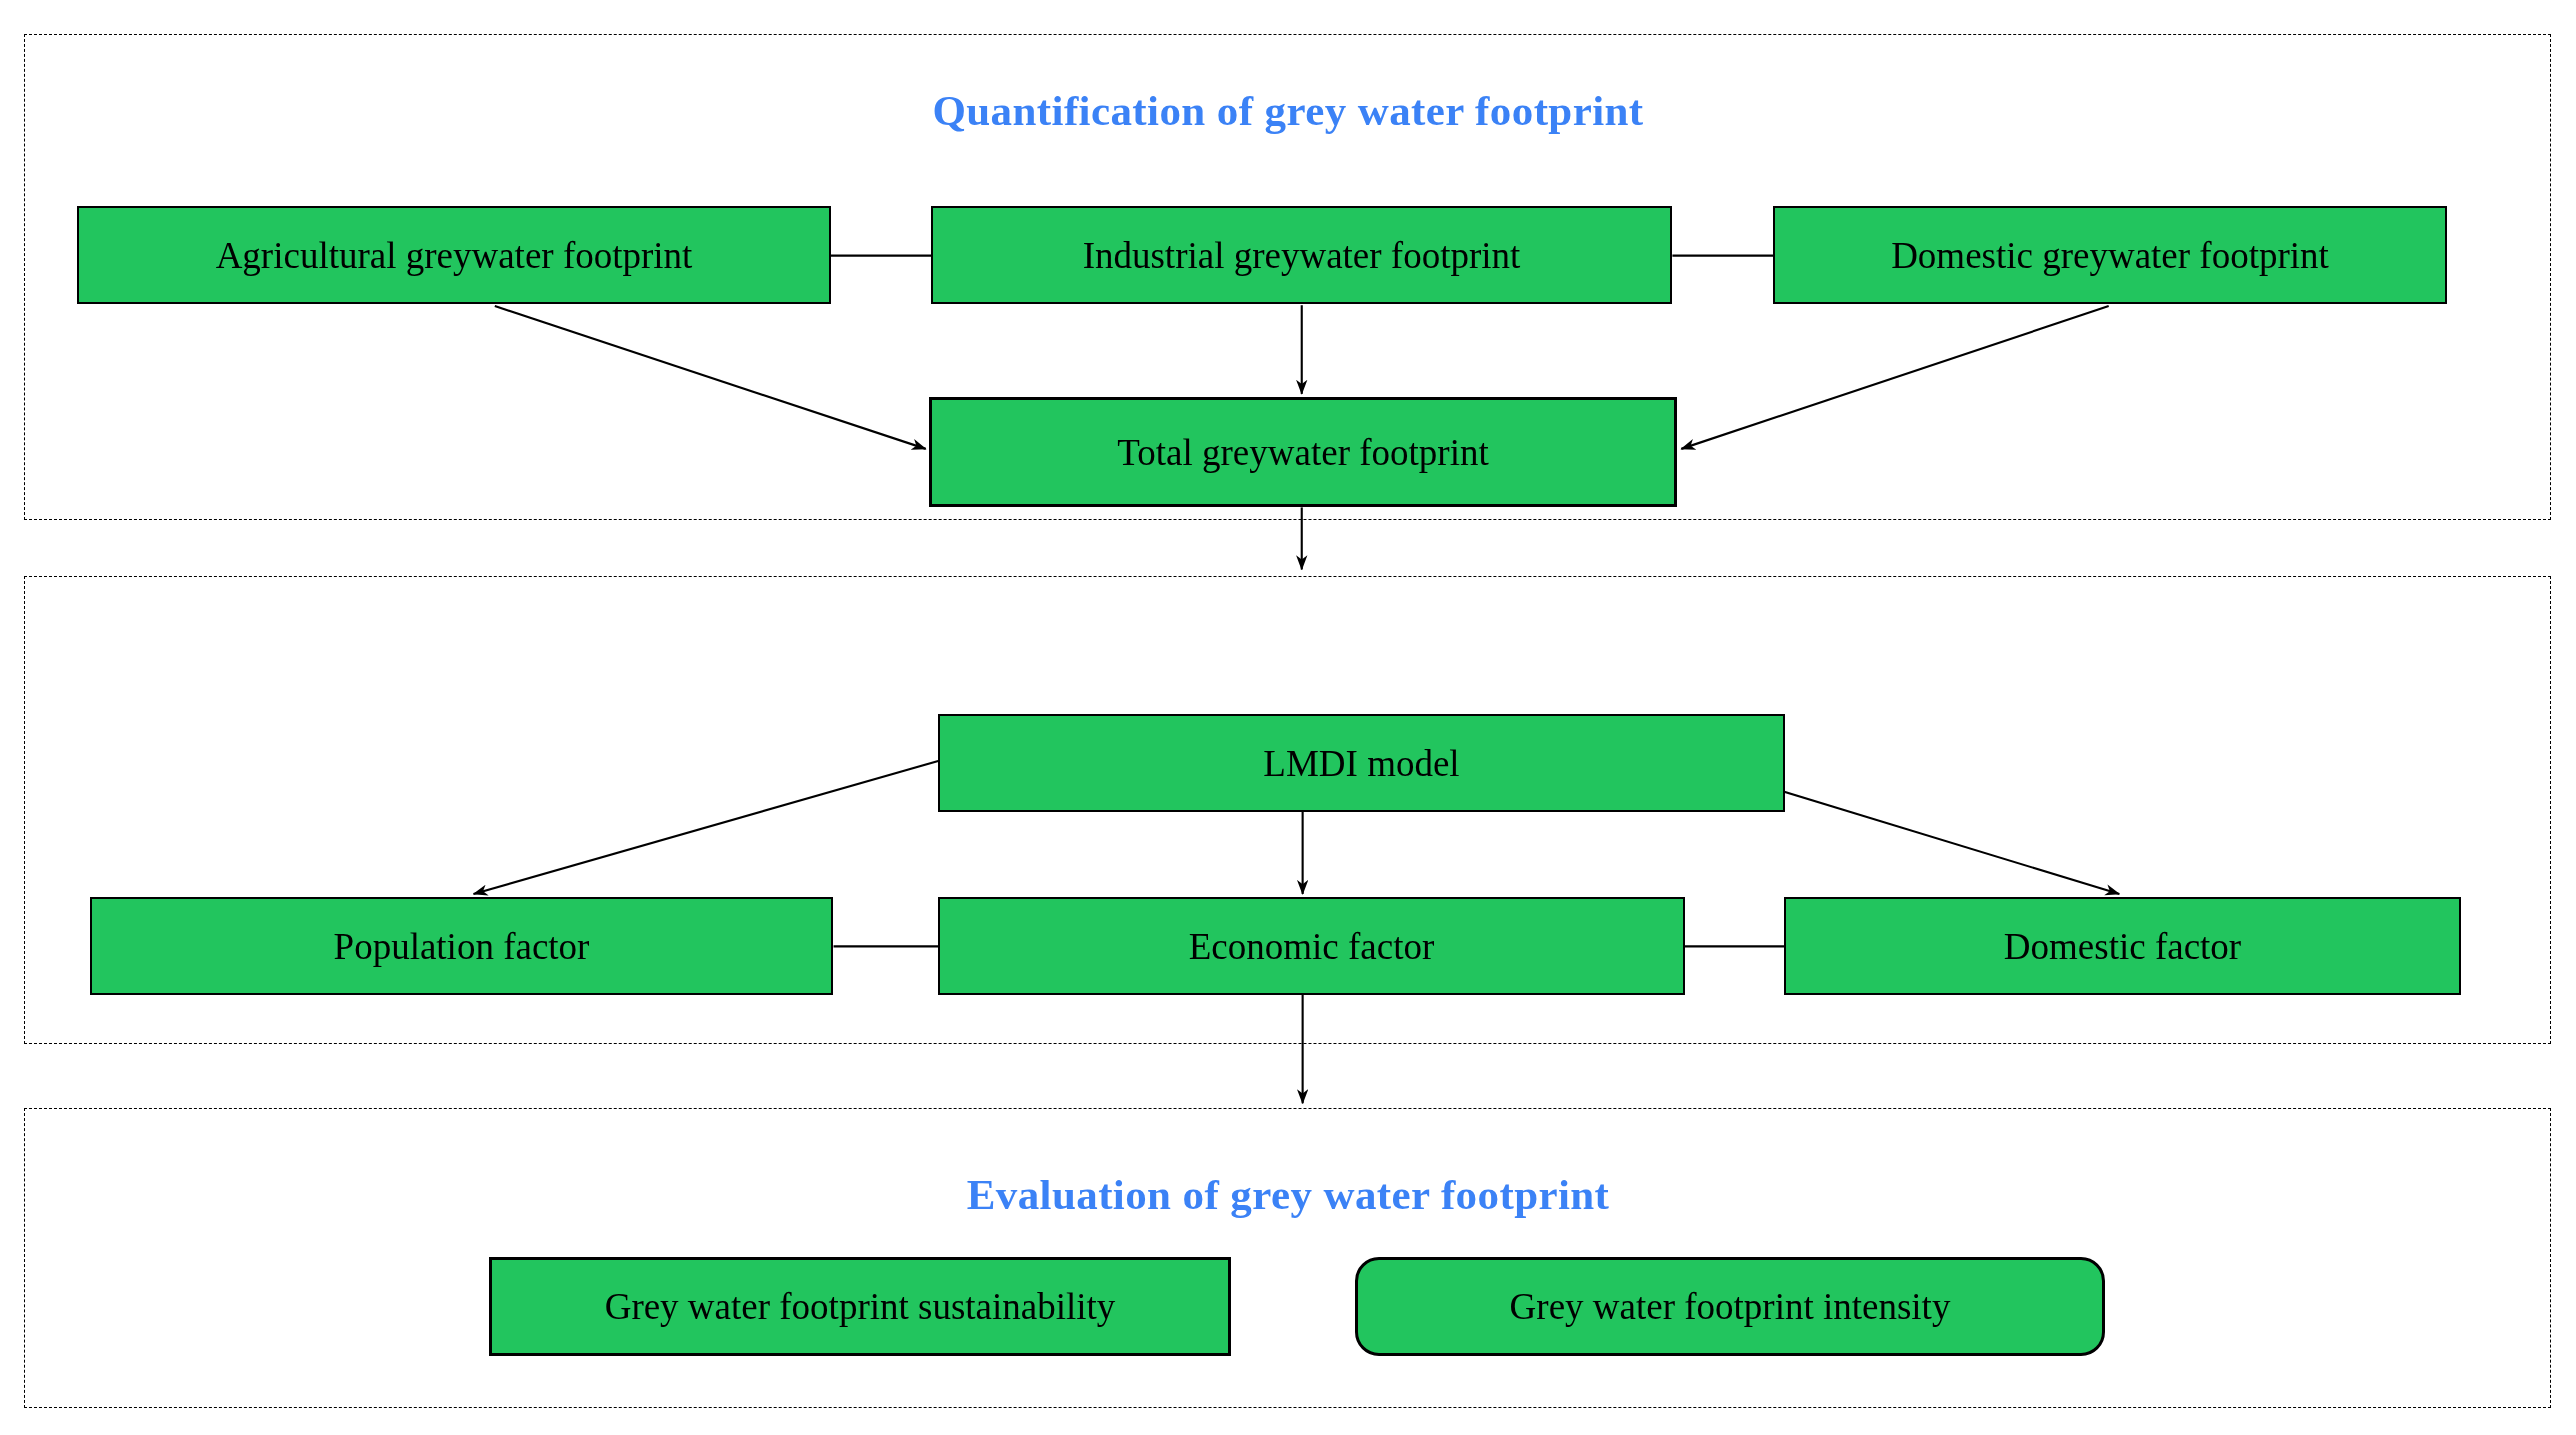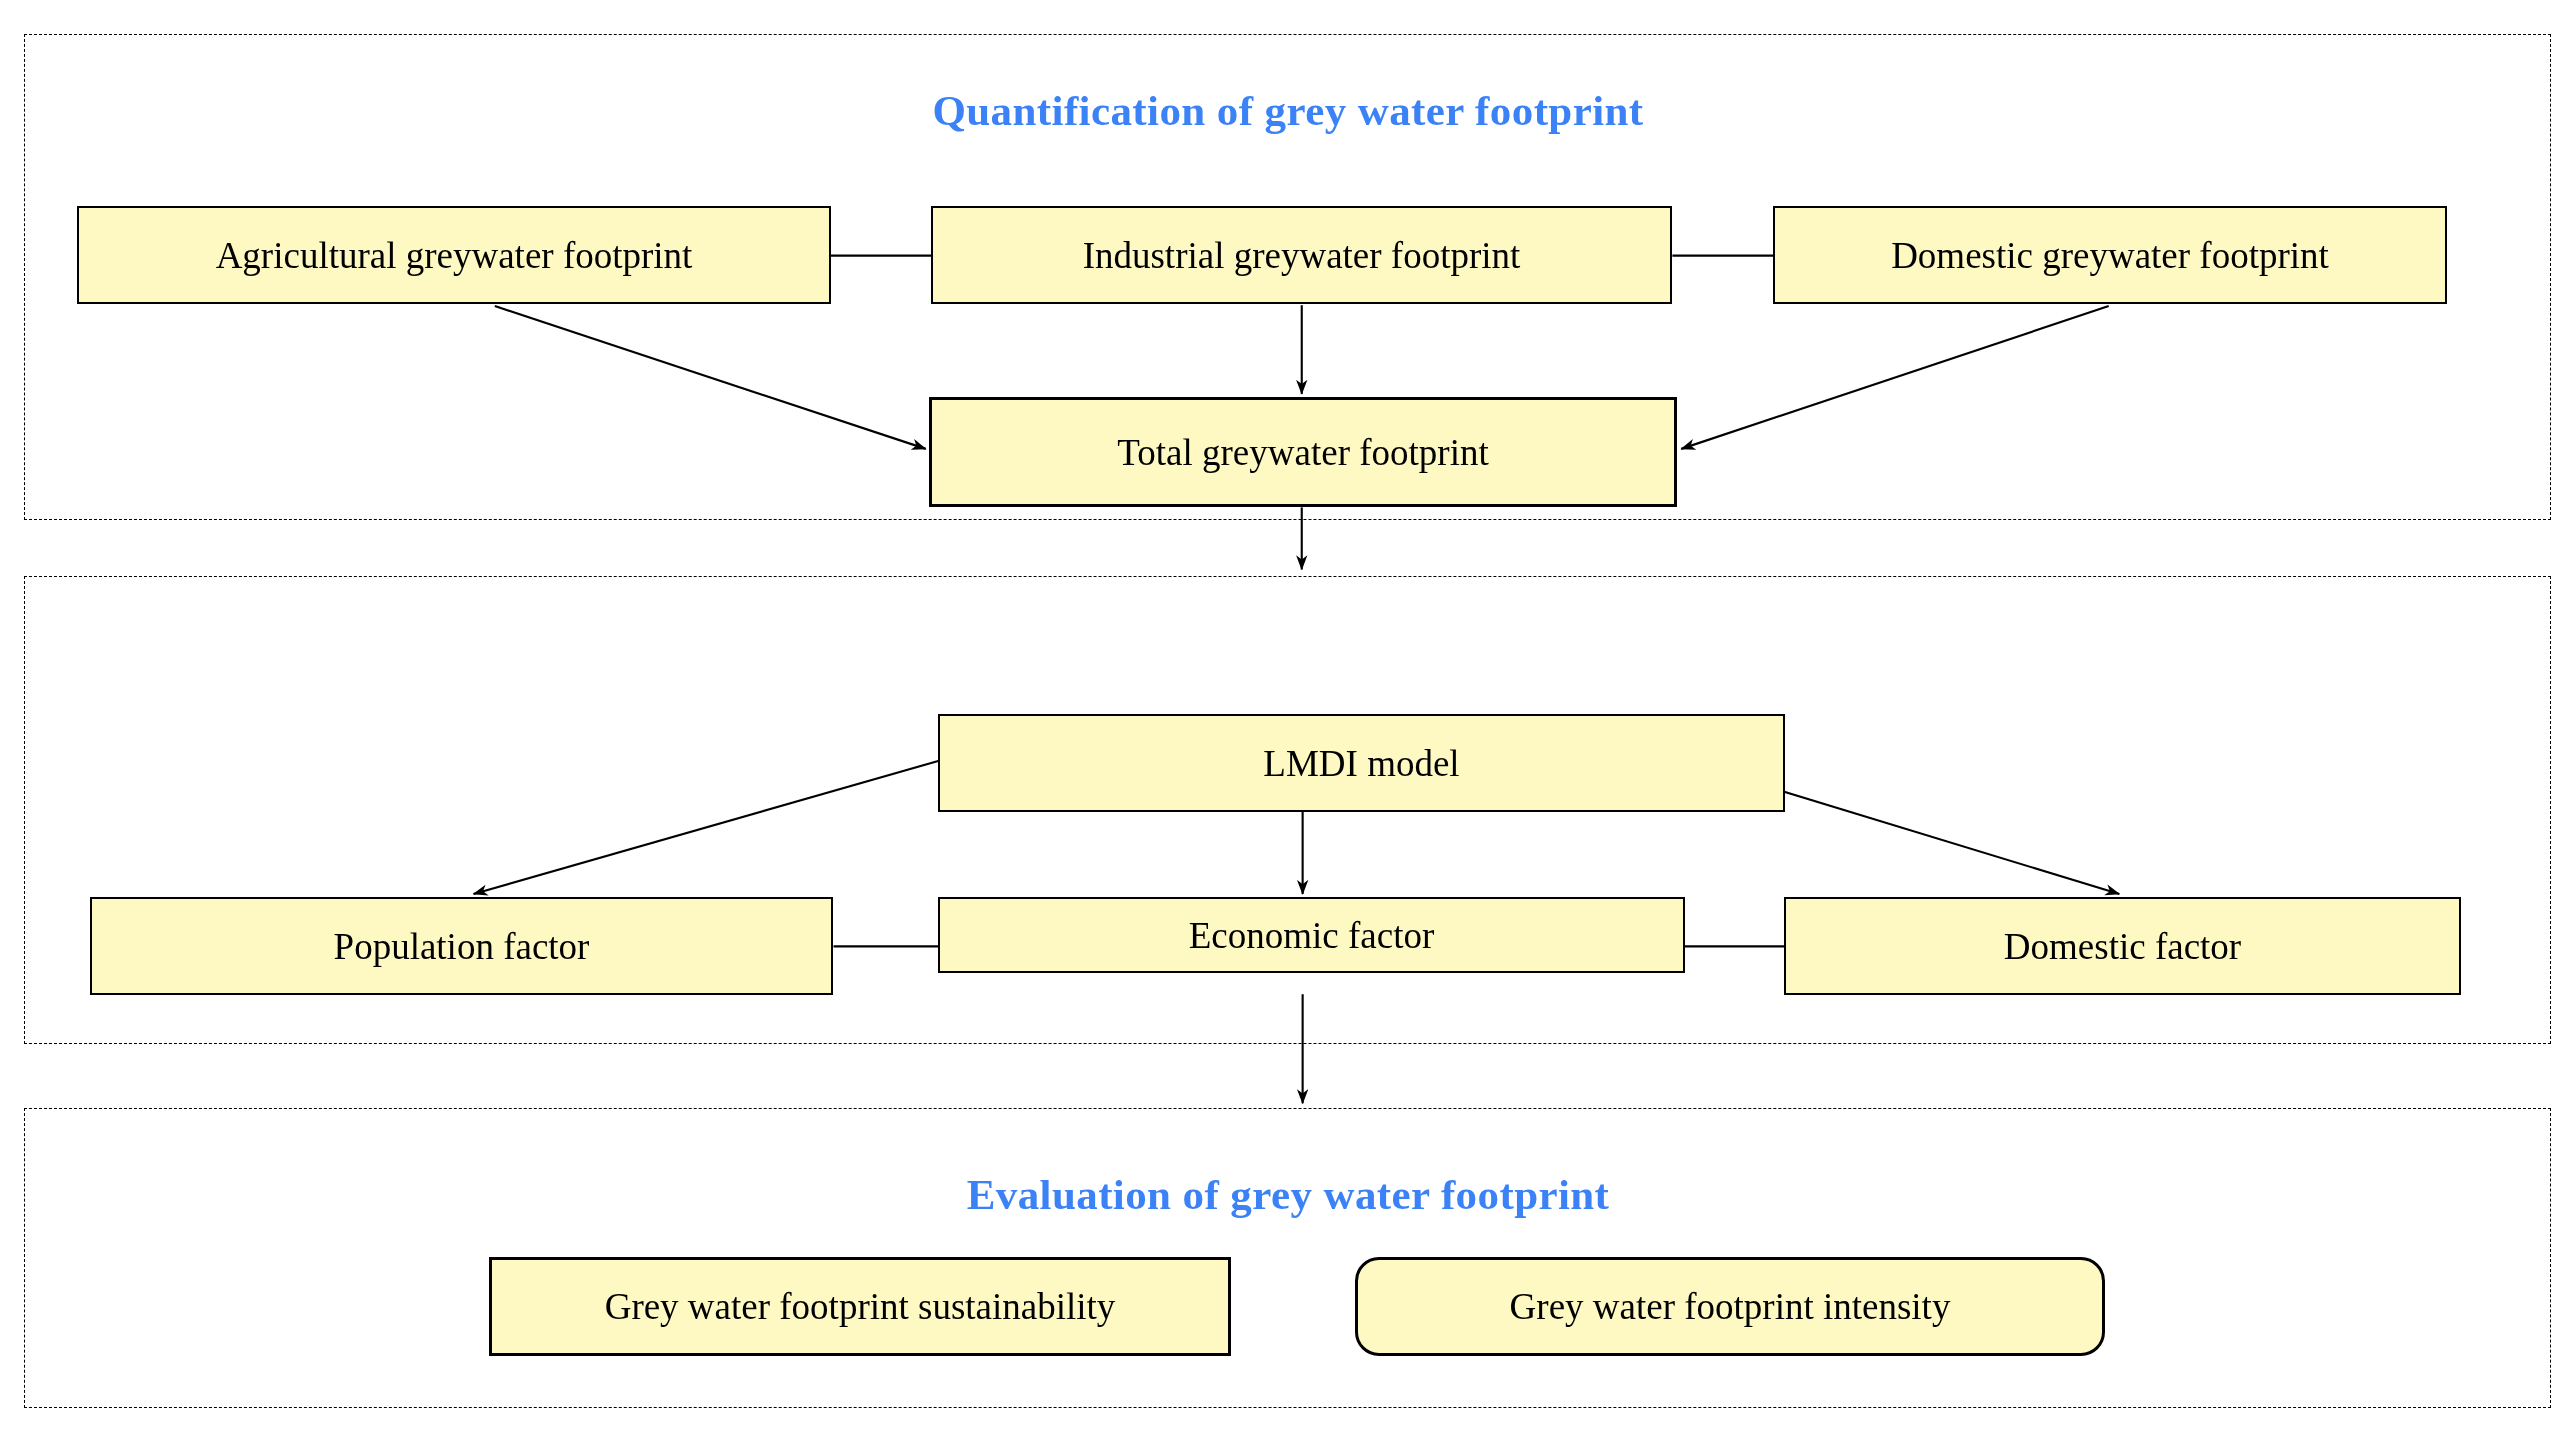--- a/index.html
+++ b/index.html
@@ -36,21 +36,21 @@
     text-align: center;
     color: #3b82f6;
     font-weight: bold;
     font-size: 43px;
     line-height: 53px;
     z-index: 2;
     letter-spacing: 0.4px;
   }
   .node {
     position: absolute;
-    background: #fef9c3;
+    background: #22c55e;
     border: 2.7px solid #000000;
     box-sizing: border-box;
     display: flex;
     align-items: center;
     justify-content: center;
     font-size: 37px;
     color: #000000;
     z-index: 2;
     text-align: center;
   }
@@ -97,20 +97,20 @@
   <div class="sec-title" style="top:84px;">Quantification of grey water footprint</div>
   <div class="sec-title" style="top:1168px;">Evaluation of grey water footprint</div>
 
   <div class="node" style="left:77px; top:206px; width:754px; height:98px;">Agricultural greywater footprint</div>
   <div class="node" style="left:931px; top:206px; width:741px; height:98px;">Industrial greywater footprint</div>
   <div class="node" style="left:1773px; top:206px; width:674px; height:98px;">Domestic greywater footprint</div>
   <div class="node thick" style="left:929px; top:397px; width:748px; height:110px;">Total greywater footprint</div>
 
   <div class="node" style="left:938px; top:714px; width:847px; height:98px;">LMDI model</div>
   <div class="node" style="left:90px; top:897px; width:743px; height:98px;">Population factor</div>
-  <div class="node" style="left:938px; top:897px; width:747px; height:76px;">Economic factor</div>
+  <div class="node" style="left:938px; top:897px; width:747px; height:98px;">Economic factor</div>
   <div class="node" style="left:1784px; top:897px; width:677px; height:98px;">Domestic factor</div>
 
   <div class="node thick" style="left:489px; top:1257px; width:742px; height:99px;">Grey water footprint sustainability</div>
   <div class="node thick" style="left:1355px; top:1257px; width:750px; height:99px;border-radius:24px;">Grey water footprint intensity</div>
 
 </div>
 
 
 </body></html>

